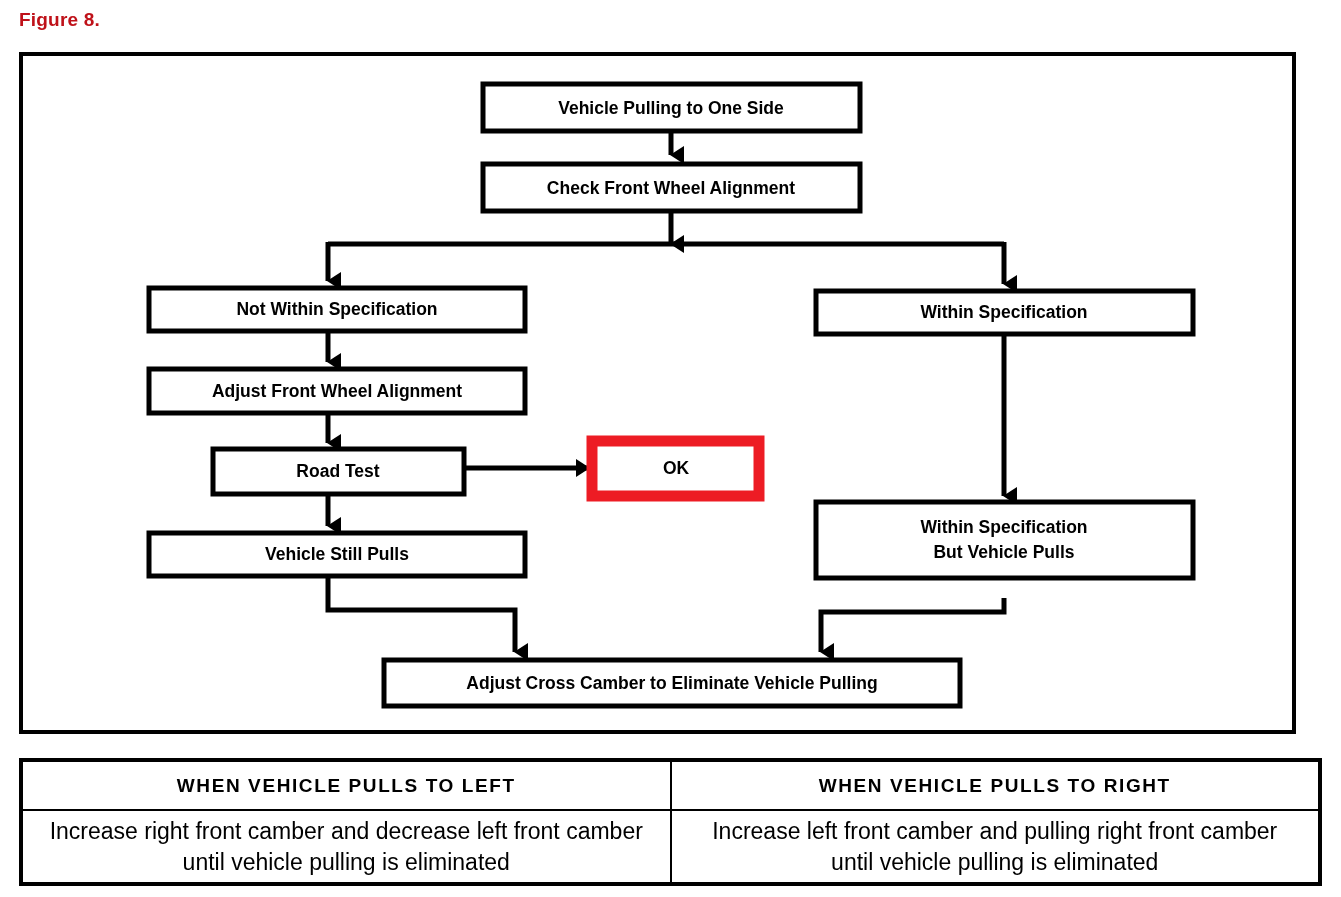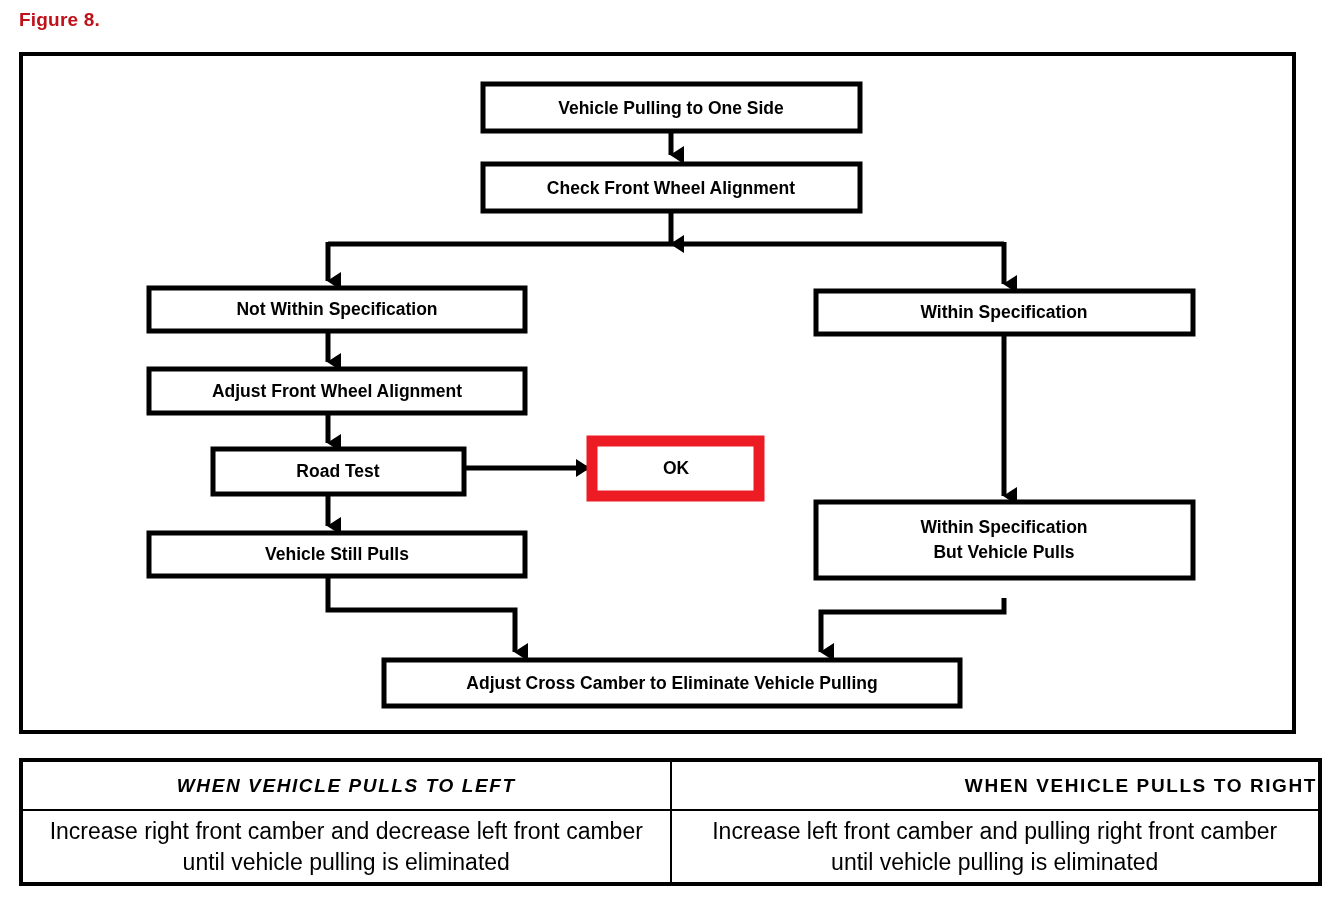--- a/index.html
+++ b/index.html
@@ -75,22 +75,22 @@
     border-top: none;
     font-family: "Liberation Sans", sans-serif;
     font-weight: bold;
     font-size: 19px;
     letter-spacing: 1.6px;
     height: 45px;
     color: #000000;
     text-align: center;
     vertical-align: middle;
   }
-  #spec-table th:first-child { border-left: none; font-style: italic; }
-  #spec-table th:last-child { border-right: none; text-align: right; }
+  #spec-table th:first-child { border-left: none; }
+  #spec-table th:last-child { border-right: none; }
   #spec-table td {
     border: 2px solid #000000;
     border-bottom: none;
     font-family: "Liberation Sans", sans-serif;
     font-weight: normal;
     font-size: 23px;
     line-height: 31px;
     color: #000000;
     text-align: center;
     vertical-align: middle;

